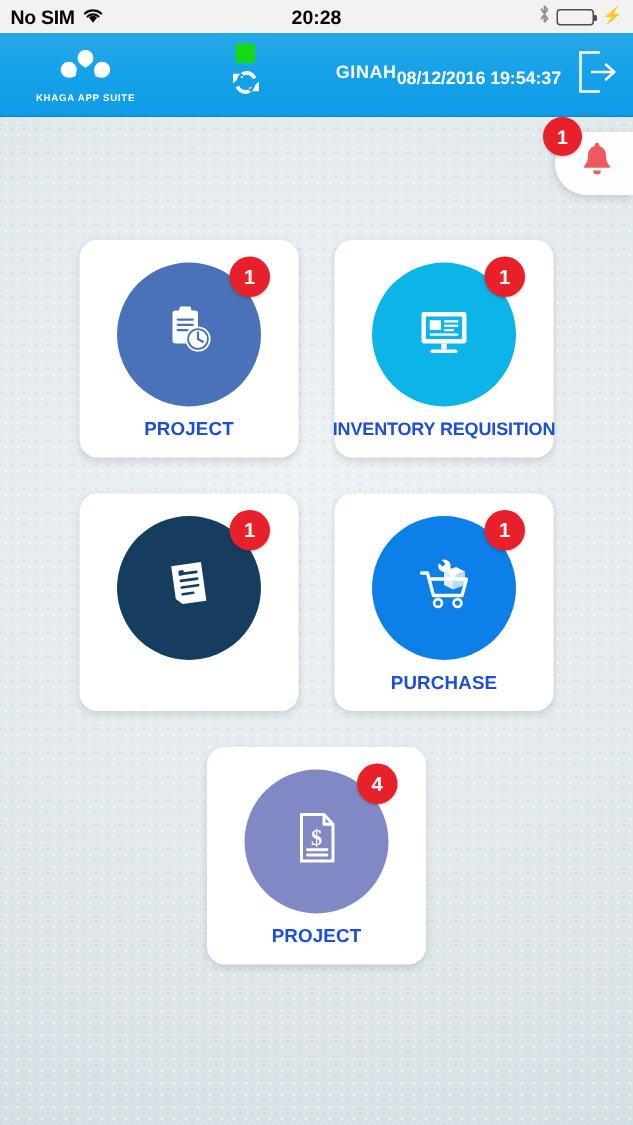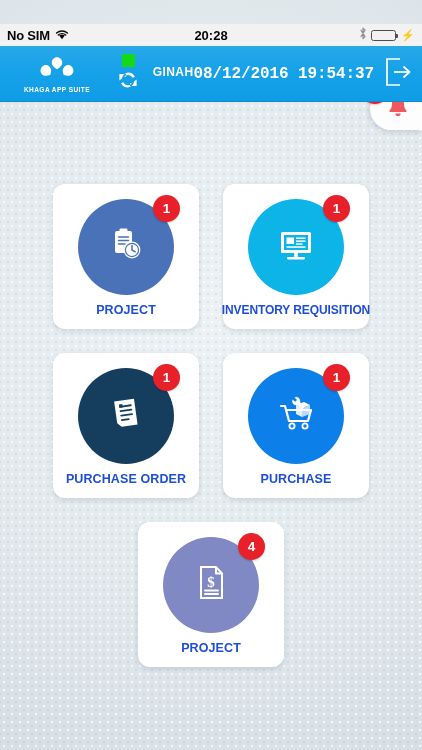--- a/index.html
+++ b/index.html
@@ -33,21 +33,20 @@
 
   
   .statusbar {
     position:relative;
     height:22px;
     background:#f2f2f2;
     display:flex; align-items:center;
     padding:0 7px;
     font-size:13px; font-weight:bold; color:#060606;
     z-index:30;
-    margin-top:24px;
   }
   .sb-left { display:flex; align-items:center; gap:5px; }
   .sb-carrier { letter-spacing:-0.2px; font-size:13px; }
   .sb-center {
     position:absolute; left:0; right:0; text-align:center;
     font-size:13px; font-weight:bold; letter-spacing:0px;
   }
   .sb-right {
     margin-left:auto; display:flex; align-items:center; gap:4px;
     position:relative; z-index:2;
@@ -102,22 +101,22 @@
   .hdr-right {
     display:flex; align-items:center; gap:8px;
     height:100%;
   }
   .hdr-userblock { display:flex; flex-direction:row; align-items:flex-end; }
   .hdr-user {
     font-size:12px; font-weight:bold; color:#fff;
     letter-spacing:.4px; margin-bottom:4px;
   }
   .hdr-date {
-    font-size:16px; font-weight:bold; color:#fff;
-    letter-spacing:-0.1px; white-space:nowrap;font-family:Liberation Mono, monospace;
+    font-size:12px; font-weight:bold; color:#fff;
+    letter-spacing:-0.1px; white-space:nowrap;
   }
   .logout-btn { display:flex; align-items:center; padding:2px; }
 
   
   .notif-wrap {
     position:absolute; right:0px; top:88px;
     z-index:15;
   }
   .notif-pill {
     width:52px; height:42px;
@@ -329,21 +328,20 @@
                 <path d="M14 15.5 L25 15.5"></path>
                 <path d="M14 20 L25 20"></path>
                 <path d="M14 24.5 L21 24.5"></path>
               </g>
               <rect x="13.3" y="8.6" width="3.4" height="3.4" fill="#153d5e"></rect>
             </g>
           </svg>
         </span>
         <div class="tile-badge">1</div>
       </div>
-      <div class="tile-label">PURCHASE ORDER</div>
     </div>
 
     <div class="tile">
       <div class="tile-circle" style="background:#0d7fe8;">
         <span class="tile-icon">
           <svg width="40" height="38" viewBox="0 0 40 38">
             <path d="M5 11 L9 11 L13 26 L32 26 L35 15 L11 15" stroke="#ffffff" stroke-width="2.2" fill="none" stroke-linecap="round" stroke-linejoin="round"></path>
             <circle cx="16" cy="31" r="2.6" fill="none" stroke="#ffffff" stroke-width="1.8"></circle>
             <circle cx="29" cy="31" r="2.6" fill="none" stroke="#ffffff" stroke-width="1.8"></circle>
             <g fill="#ffffff">

